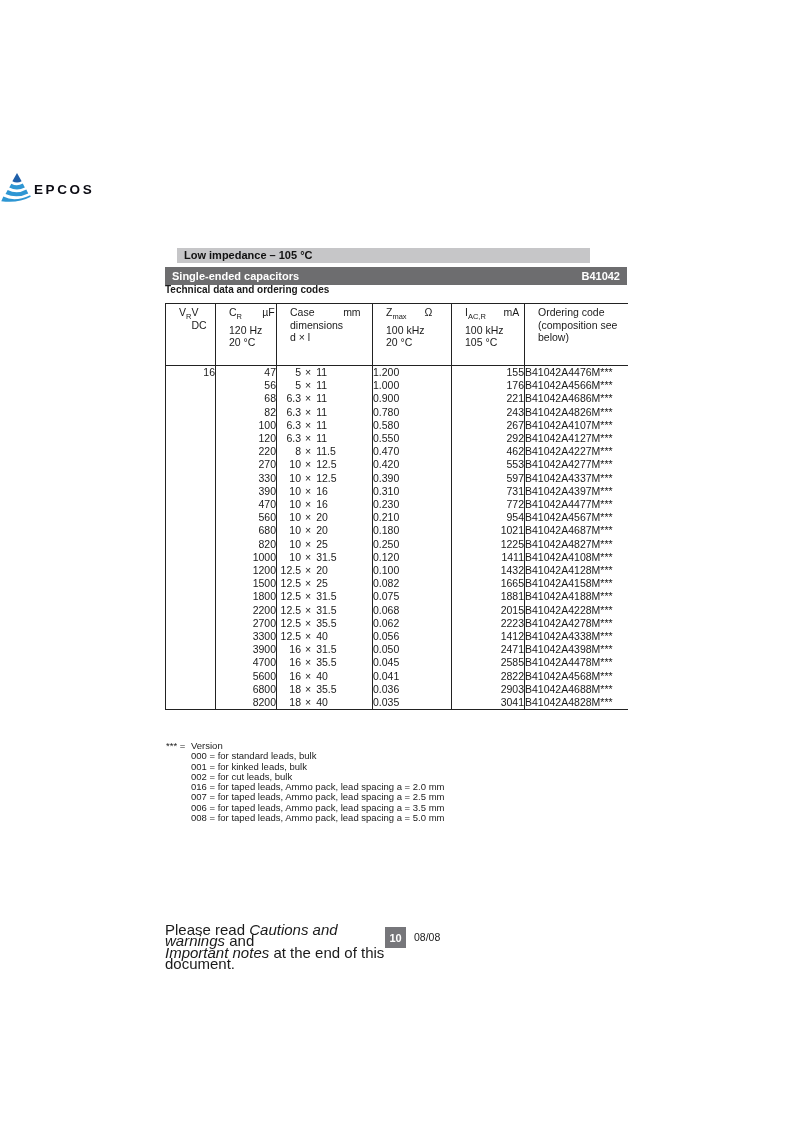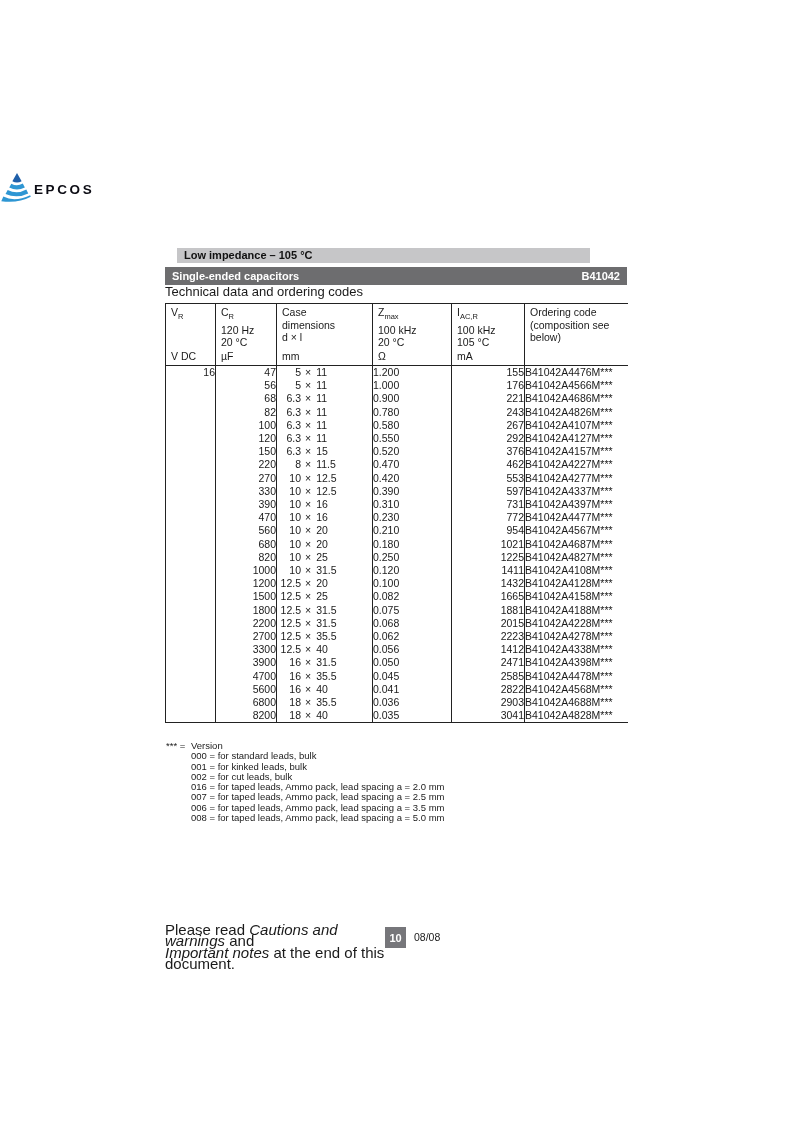--- a/index.html
+++ b/index.html
@@ -37,40 +37,40 @@
     position: absolute; left: 177px; top: 248px; width: 413px; height: 14.5px;
     background: #c6c6c8; color: #111;
     font-size: 11px; font-weight: bold;
     display: flex; align-items: center;
     padding: 0 7px;
   }
 
   
   .section-title {
     position: absolute; left: 165px; top: 284px;
-    font-size: 13px; font-weight: normal;
+    font-size: 10px; font-weight: bold;
   }
 
   
   .data-table {
     position: absolute; left: 165px; top: 303px;
     border-collapse: collapse; table-layout: fixed; width: 462px;
     border-left: 1px solid #222;
     border-top: 1px solid #222;
     border-bottom: 1px solid #222;
   }
   .data-table th:not(:first-child),
   .data-table td:not(:first-child) { border-left: 1px solid #222; }
   .data-table thead th {
     border-bottom: 1px solid #222;
     height: 62px; padding: 2px 0 2px 5px;
     font-weight: normal; font-size: 10.5px; text-align: left;
     vertical-align: top;
   }
-  .hcell { height: 100%; display: flex; flex-direction: column; justify-content: space-between; }
+  .hcell { height: 100%; display: flex; justify-content: flex-start; margin-left: 8px; }
   .htop div, .hunit { line-height: 12.6px; }
   sub { font-size: 7.5px; }
   .data-table tbody td {
     height: 13.2px; line-height: 13.2px; font-size: 10.5px;
     padding: 0; white-space: nowrap; overflow: hidden;
   }
   td.col-vr  { text-align: right; padding-right: 26px; }
   td.col-cr  { text-align: right; padding-right: 28px; }
   td.col-case{ text-align: left;  padding-left: 4px; }
   td.col-z   { text-align: left;  padding-left: 5px; }
@@ -242,28 +242,20 @@
         <td class="col-i">267</td>
         <td class="col-code">B41042A4107M***</td>
       </tr>
       <tr>
         <td class="col-vr"></td>
         <td class="col-cr">120</td>
         <td class="col-case"><span class="dim-d">6.3</span><span class="dim-x">×</span><span class="dim-l">11</span></td>
         <td class="col-z">0.550</td>
         <td class="col-i">292</td>
         <td class="col-code">B41042A4127M***</td>
-      </tr>
-      <tr>
-        <td class="col-vr"></td>
-        <td class="col-cr">150</td>
-        <td class="col-case"><span class="dim-d">6.3</span><span class="dim-x">×</span><span class="dim-l">15</span></td>
-        <td class="col-z">0.520</td>
-        <td class="col-i">376</td>
-        <td class="col-code">B41042A4157M***</td>
       </tr>
       <tr>
         <td class="col-vr"></td>
         <td class="col-cr">220</td>
         <td class="col-case"><span class="dim-d">8</span><span class="dim-x">×</span><span class="dim-l">11.5</span></td>
         <td class="col-z">0.470</td>
         <td class="col-i">462</td>
         <td class="col-code">B41042A4227M***</td>
       </tr>
       <tr>

